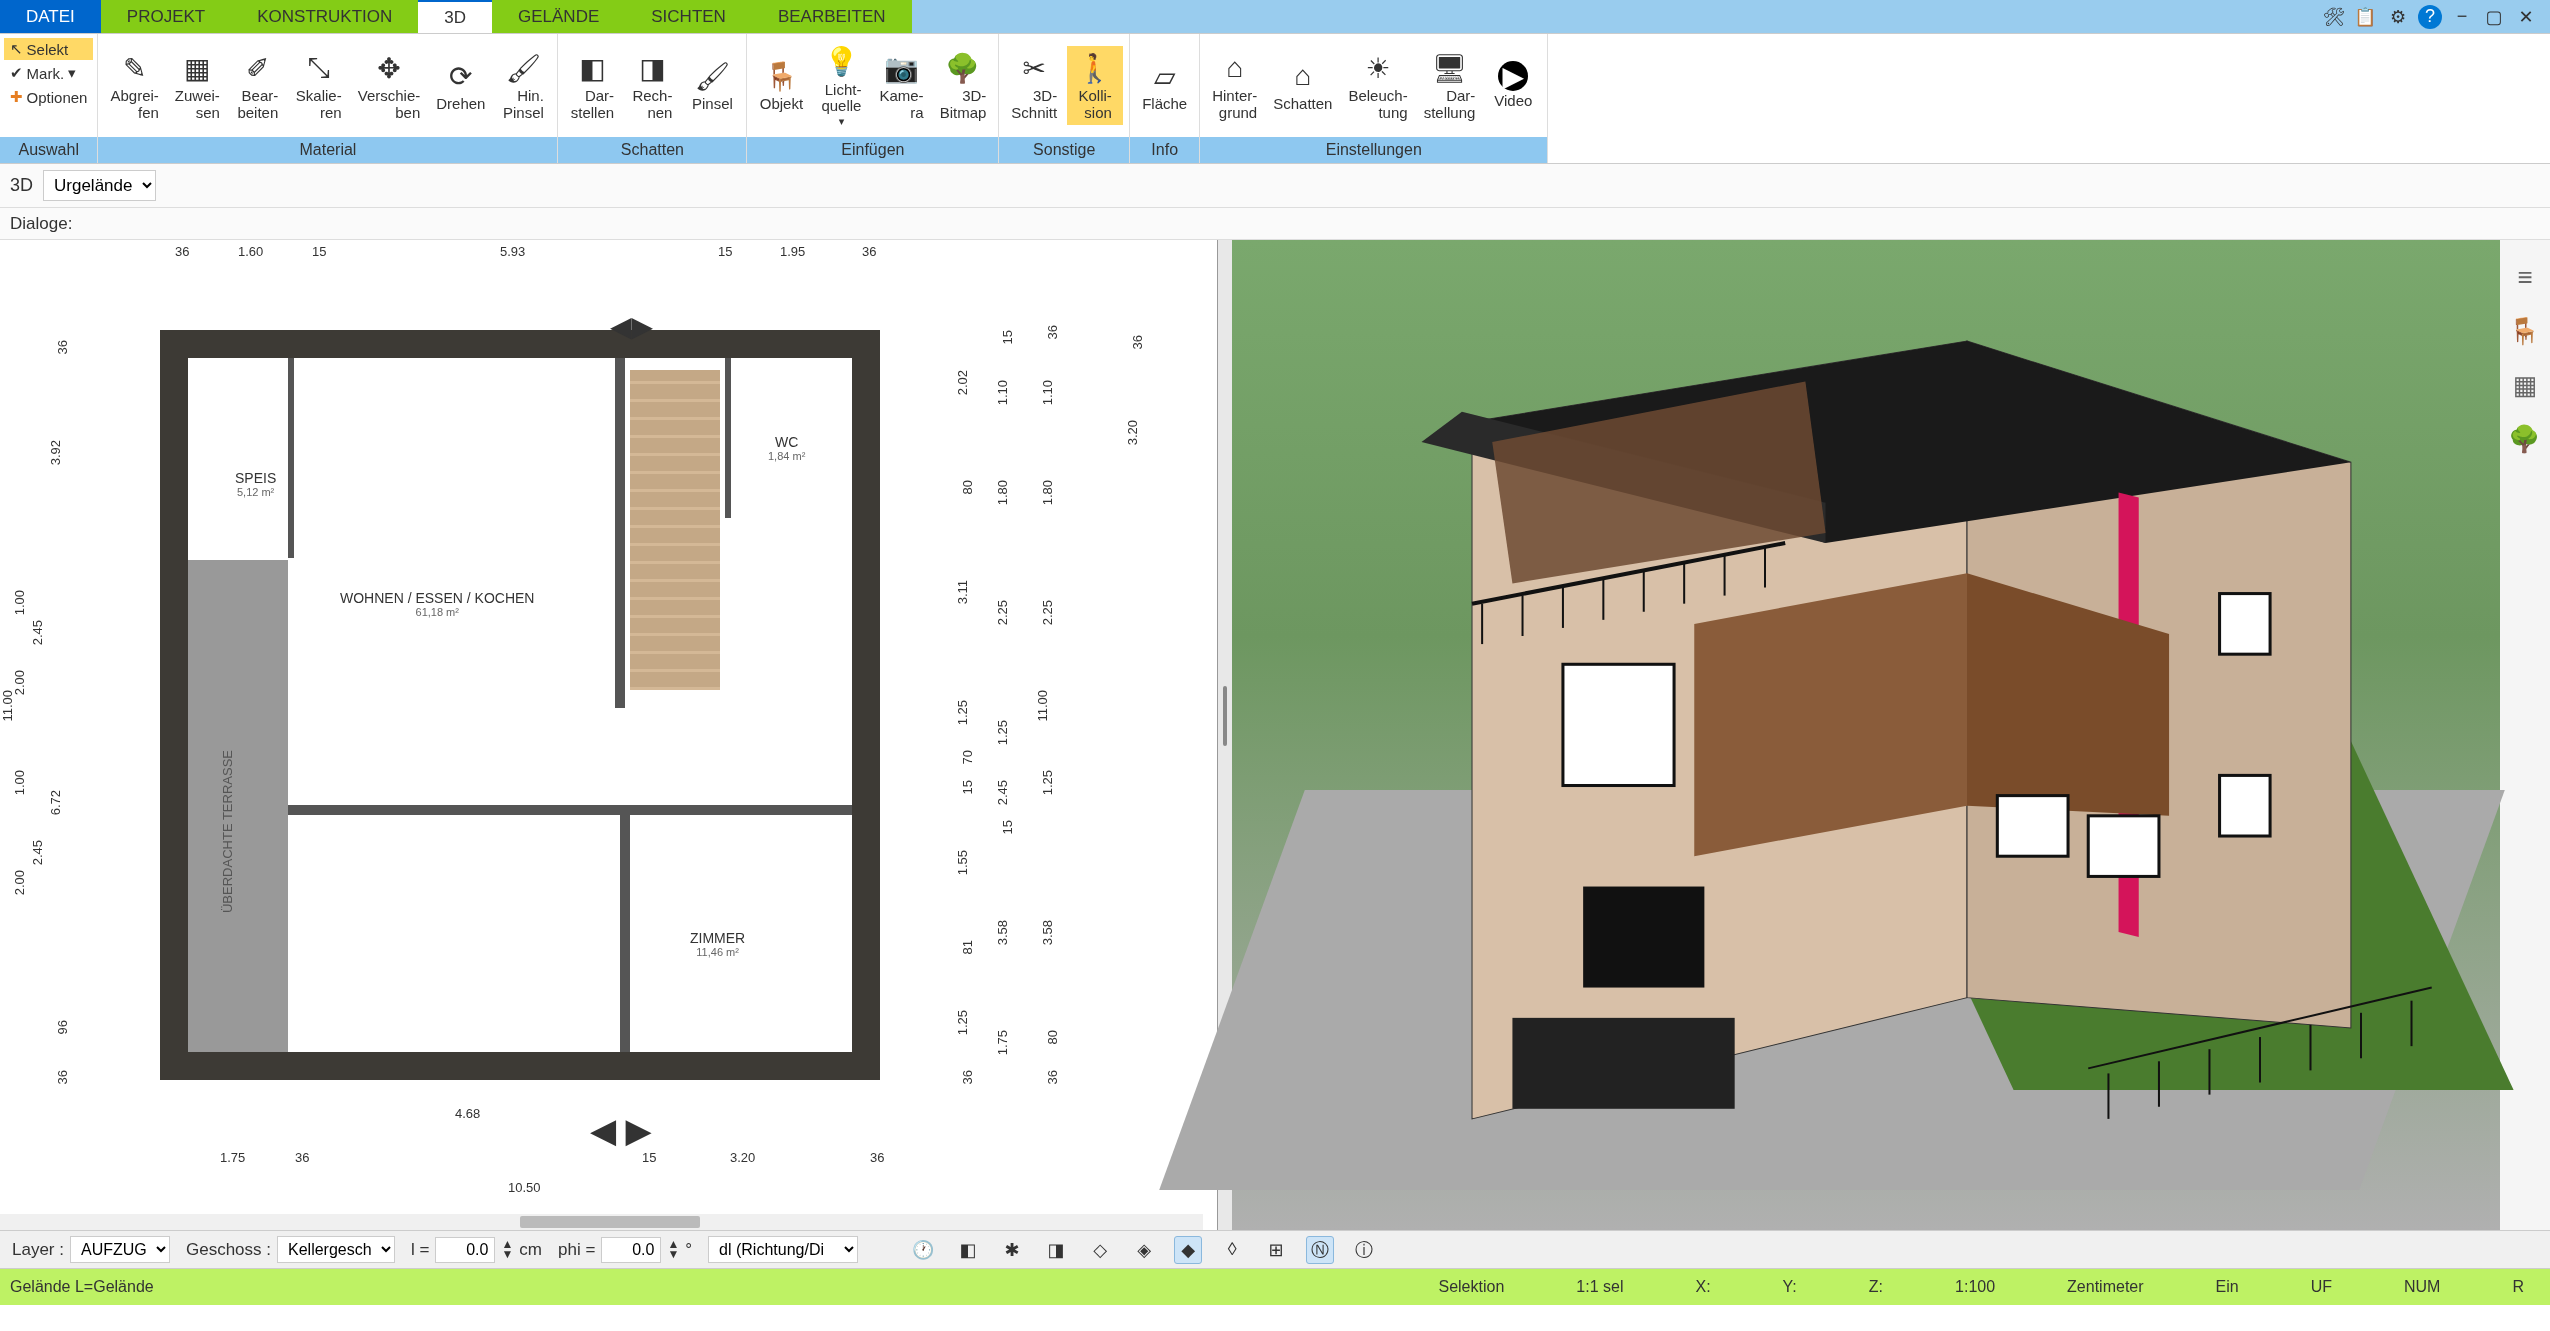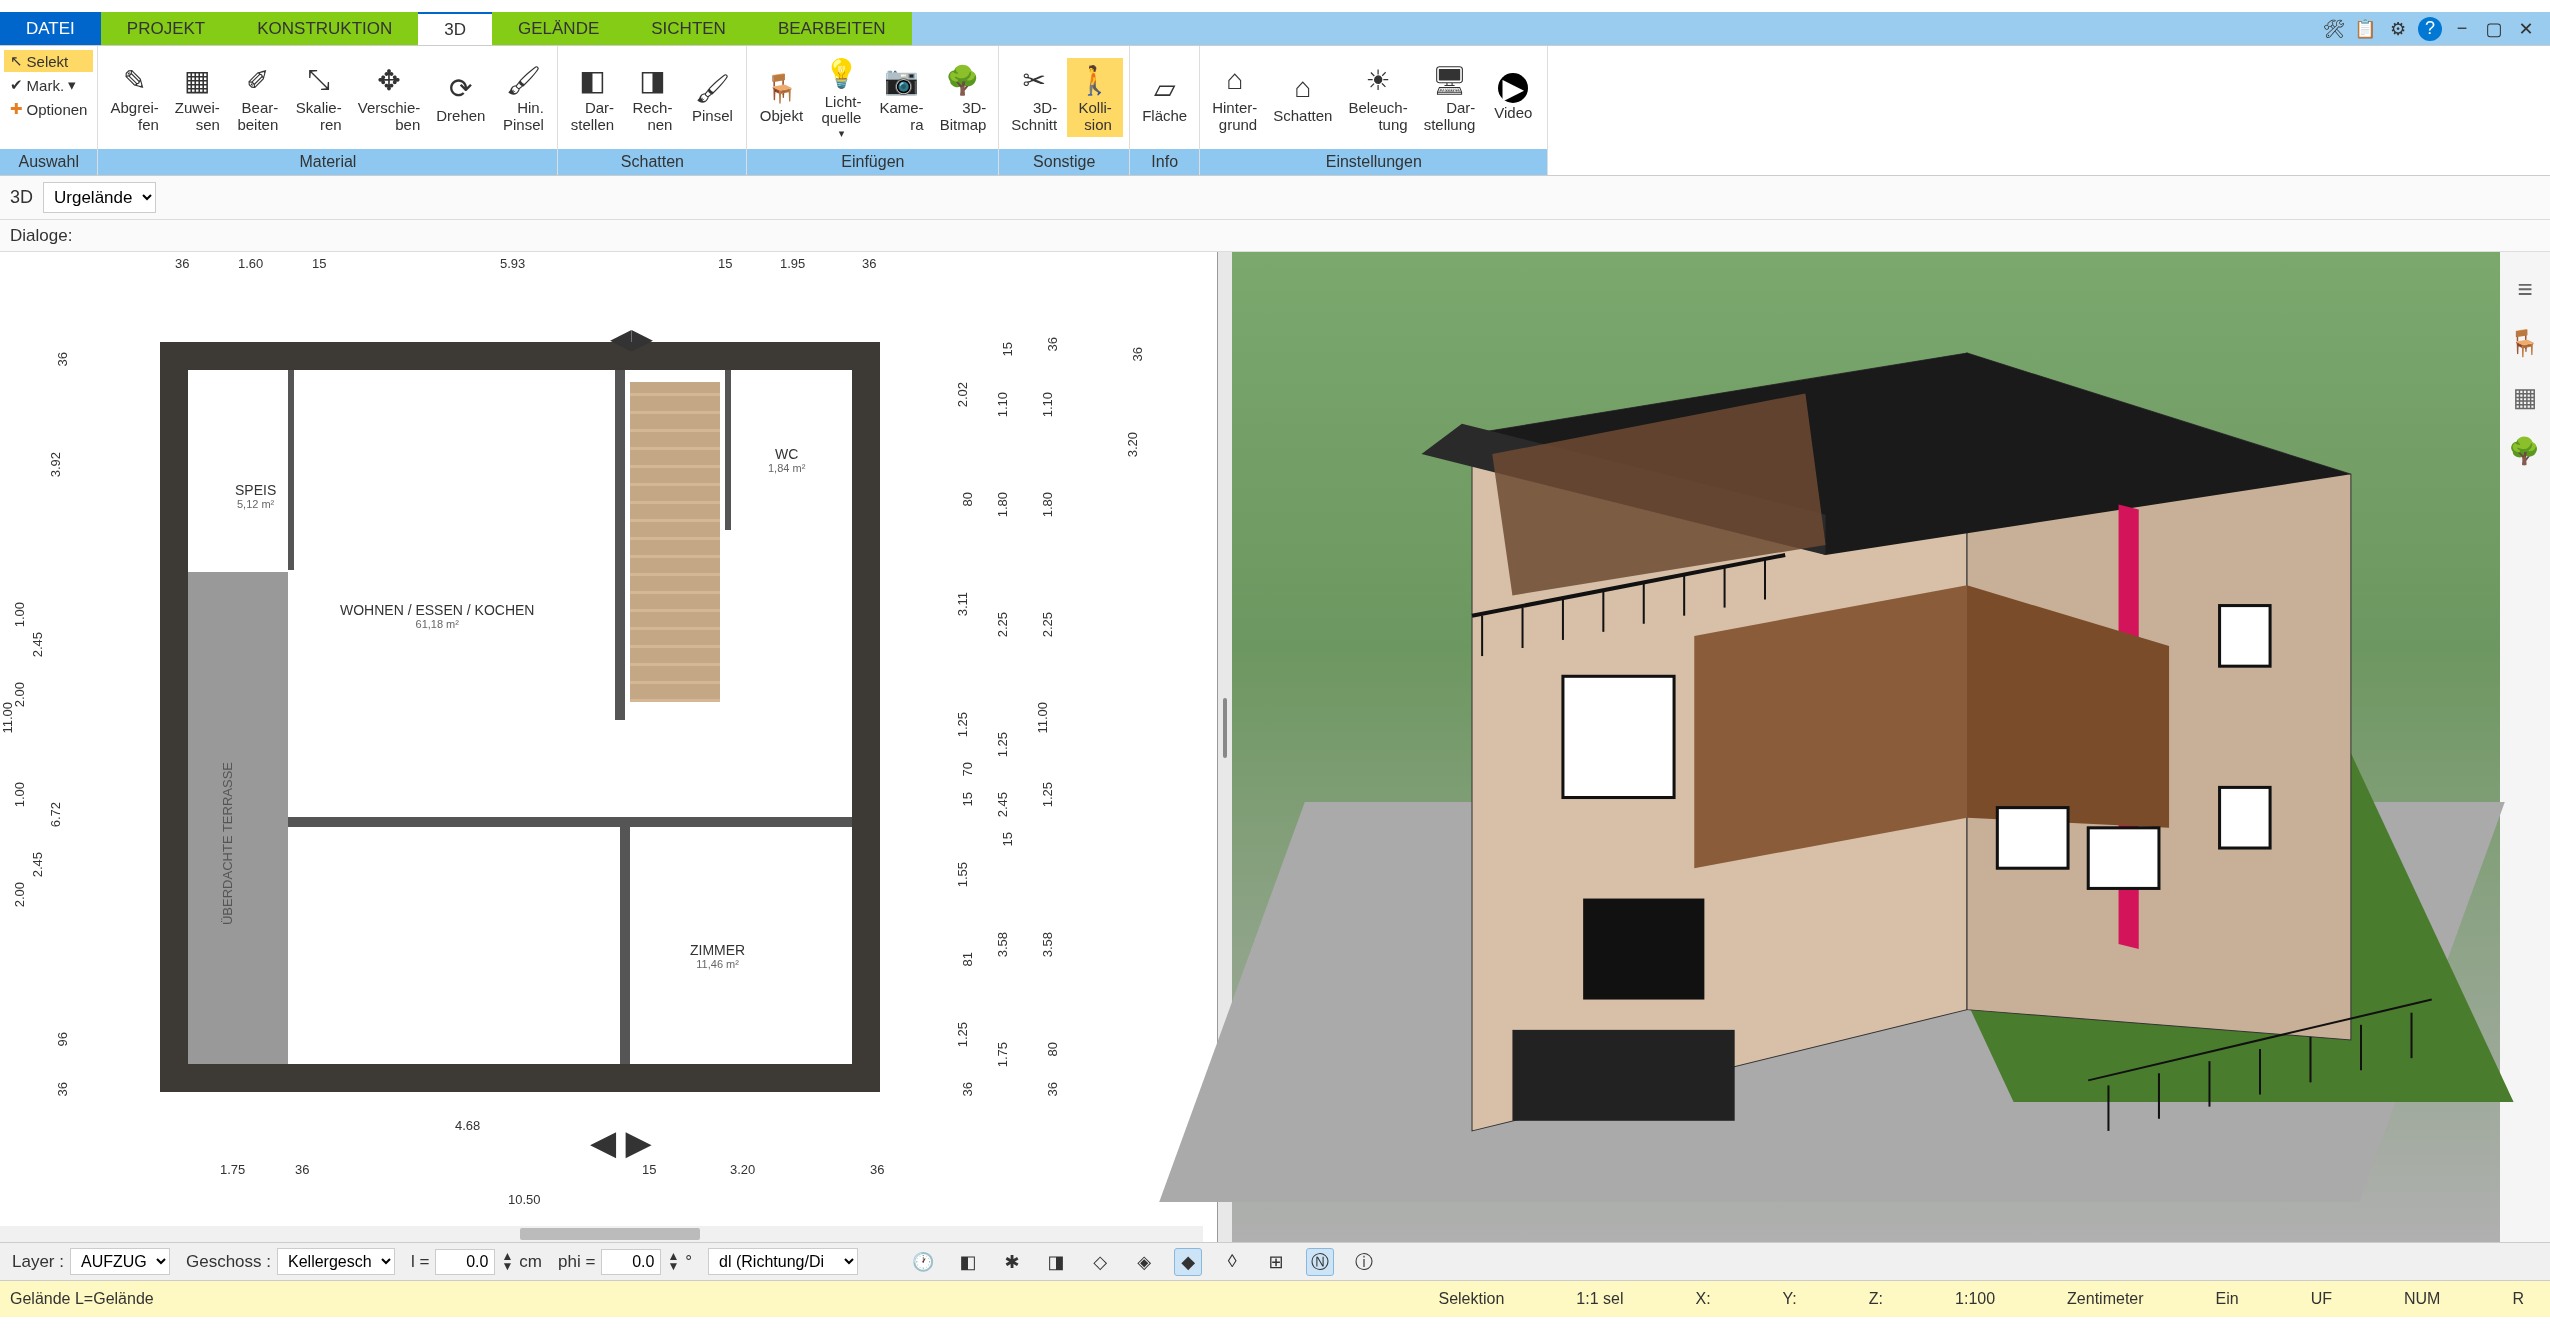--- a/index.html
+++ b/index.html
@@ -1,19 +1,19 @@
 <!DOCTYPE html>
 <html><head>
 <meta charset="utf-8">
 <style>
 * { margin: 0; padding: 0; box-sizing: border-box; font-family: 'Segoe UI', Tahoma, sans-serif; }
 body { width: 2550px; height: 1331px; background: #fff; overflow: hidden; font-size: 18px; color: #333; }
 
 
-.tab-bar { height: 34px; display: flex; background: #fff; border-bottom: 1px solid #ccc; margin-top: 12px; }
+.tab-bar { height: 34px; display: flex; background: #fff; border-bottom: 1px solid #ccc; }
 .tab { padding: 4px 26px; font-size: 17px; color: #fff; cursor: pointer; display: flex; align-items: center; }
 .tab.datei { background: #0066cc; }
 .tab.normal { background: #84cc16; color: #333; }
 .tab.active { background: #fff; color: #333; border-top: 2px solid #0066cc; }
 .tab-spacer { flex: 1; background: #99ccee; }
 .title-icons { display: flex; align-items: center; gap: 8px; padding: 0 12px; background: #99ccee; }
 .title-icons .ticon { width: 24px; height: 24px; display: flex; align-items: center; justify-content: center; font-size: 18px; cursor: pointer; }
 
 
 .ribbon { height: 130px; background: #fff; border-bottom: 1px solid #ccc; display: flex; }
@@ -58,21 +58,21 @@
 
 
 .bottom-tb { height: 38px; display: flex; align-items: center; padding: 4px 12px; gap: 16px; background: #f0f0f0; border-top: 1px solid #ccc; font-size: 17px; }
 .bottom-tb .group { display: flex; align-items: center; gap: 6px; }
 .bottom-tb select, .bottom-tb input { font-size: 16px; padding: 3px 6px; border: 1px solid #ccc; background: #fff; }
 .bottom-tb input.num { width: 60px; text-align: right; }
 .bottom-tb .tbicon { width: 28px; height: 28px; display: flex; align-items: center; justify-content: center; border: 1px solid transparent; border-radius: 3px; cursor: pointer; font-size: 18px; }
 .bottom-tb .tbicon.active { background: #cde4f7; border-color: #8ab8dd; }
 
 
-.status-bar { height: 27px; display: flex; align-items: center; padding: 18px 10px; gap: 40px; background: #fef9c3; border-top: 1px solid #ccc; font-size: 16px; }
+.status-bar { height: 27px; display: flex; align-items: center; padding: 18px 10px; gap: 40px; background: #bef264; border-top: 1px solid #ccc; font-size: 16px; }
 .status-bar .spacer { flex: 1; }
 .status-bar .cell { padding: 0 16px; }
 
 .scrollbar-h { position: absolute; bottom: 0; left: 0; right: 14px; height: 16px; background: #f0f0f0; }
 .scrollbar-h .thumb { position: absolute; top: 2px; left: 520px; width: 180px; height: 12px; background: #bbb; border-radius: 2px; }
 </style>
 </head>
 <body>
 
 <div class="tab-bar">

